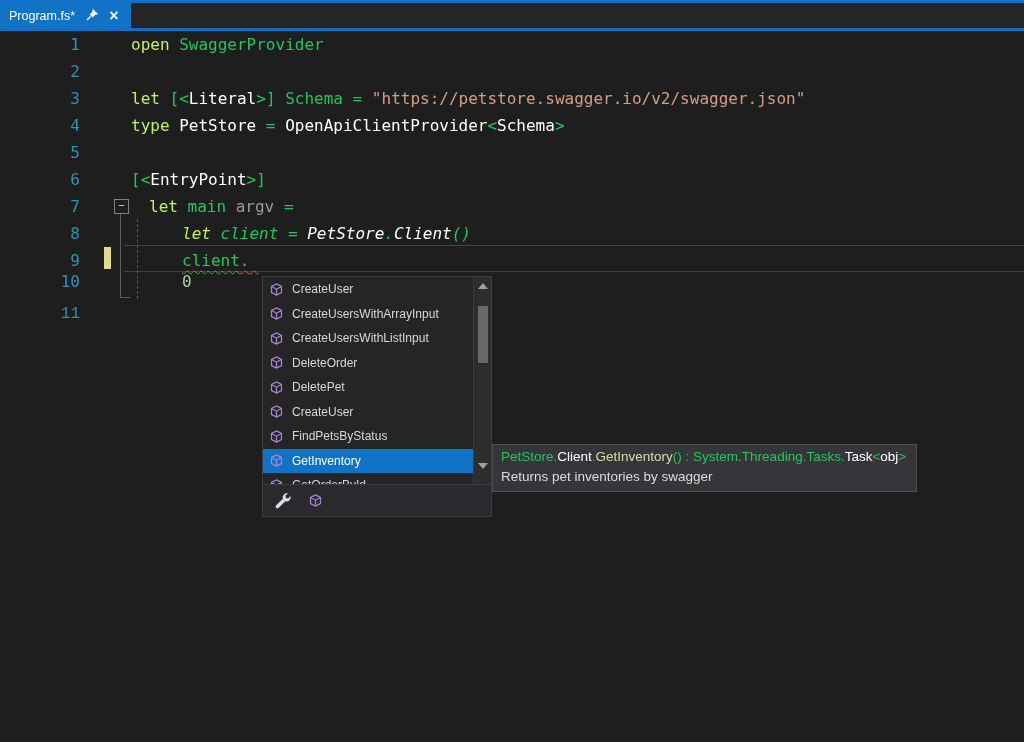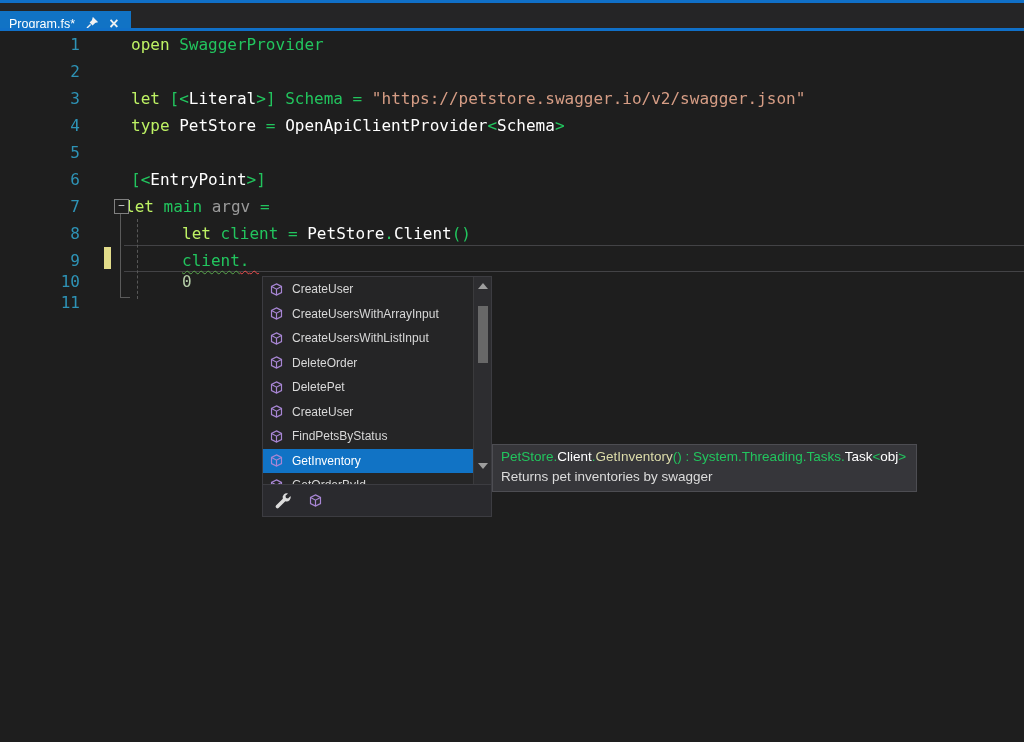--- a/index.html
+++ b/index.html
@@ -2,21 +2,21 @@
 <html><head>
 <meta charset="utf-8">
 <style>
   html,body{margin:0;padding:0;background:#141414;}
   #screen{position:relative;width:1024px;height:742px;background:#1E1E1E;overflow:hidden;
           font-family:"Liberation Sans",sans-serif;}
   
   #accent-top{position:absolute;left:0;top:0;width:100%;height:3px;background:#1070C8;}
   #tabstrip{position:absolute;left:0;top:3px;width:100%;height:25px;background:#252526;}
   #accent-under{position:absolute;left:0;top:28px;width:100%;height:3px;background:#1070C8;}
-  #tab{position:absolute;left:0;top:8px;height:25px;background:#1173C5;display:flex;align-items:center;
+  #tab{position:absolute;left:0;top:0;height:25px;background:#1173C5;display:flex;align-items:center;
        padding:0 10px 0 9px;gap:9px;cursor:default;}
   #tab .tab-title{color:#FFFFFF;font-size:12.5px;}
   #tab .tab-ico{display:flex;align-items:center;justify-content:center;width:14px;height:14px;}
   #tab .close-x{color:#F2F2F2;font-size:16px;line-height:14px;font-weight:bold;}
   
   #editor{position:absolute;left:0;top:31px;width:1024px;height:711px;background:#1E1E1E;
           font-family:"DejaVu Sans Mono","Liberation Mono",monospace;font-size:16px;}
   .line{position:absolute;left:0;width:100%;height:27px;line-height:27px;white-space:pre;}
   .lineno{position:absolute;left:0;top:0;width:80px;text-align:right;color:#2E93B6;}
   .codetext{position:absolute;top:0;}
@@ -90,25 +90,25 @@
     <div id="indent-guide"></div>
     <div id="fold-vline"></div>
     <div id="fold-foot"></div>
     <div id="code-lines">
         <div class="line" style="top: 0px;"><span class="lineno">1</span><span class="codetext" style="left: 131px;"><span class="tk-kw">open</span><span class="tk-plain"> SwaggerProvider</span></span></div>
         <div class="line" style="top: 27px;"><span class="lineno">2</span><span class="codetext" style="left: 131px;"></span></div>
         <div class="line" style="top: 54px;"><span class="lineno">3</span><span class="codetext" style="left: 131px;"><span class="tk-kw">let</span><span class="tk-plain"> [&lt;</span><span class="tk-type">Literal</span><span class="tk-plain">&gt;] </span><span class="tk-plain">Schema</span><span class="tk-plain"> = </span><span class="tk-str">"https://petstore.swagger.io/v2/swagger.json"</span></span></div>
         <div class="line" style="top: 81px;"><span class="lineno">4</span><span class="codetext" style="left: 131px;"><span class="tk-kw">type</span><span class="tk-plain"> </span><span class="tk-type">PetStore</span><span class="tk-plain"> = </span><span class="tk-type">OpenApiClientProvider</span><span class="tk-plain">&lt;</span><span class="tk-type">Schema</span><span class="tk-plain">&gt;</span></span></div>
         <div class="line" style="top: 108px;"><span class="lineno">5</span><span class="codetext" style="left: 131px;"></span></div>
         <div class="line" style="top: 135px;"><span class="lineno">6</span><span class="codetext" style="left: 131px;"><span class="tk-plain">[&lt;</span><span class="tk-type">EntryPoint</span><span class="tk-plain">&gt;]</span></span></div>
-        <div class="line" style="top: 162px;"><span class="lineno">7</span><span class="codetext" style="left: 125px;"><span class="tk-kw">let</span><span class="tk-plain"> main</span><span class="tk-param"> argv</span><span class="tk-plain"> =</span></span></div>
-        <div class="line" style="top: 189px;"><span class="lineno">8</span><span class="codetext" style="left: 182px;"><span class="tk-kw">let</span><span class="tk-plain"> client = </span><span class="tk-type">PetStore</span><span class="tk-plain">.</span><span class="tk-type">Client</span><span class="tk-plain">()</span></span></div>
+        <div class="line" style="top: 162px;"><span class="lineno">7</span><span class="codetext" style="left: 149px;"><span class="tk-kw">let</span><span class="tk-plain"> main</span><span class="tk-param"> argv</span><span class="tk-plain"> =</span></span></div>
+        <div class="line" style="top: 189px;"><span class="lineno">8</span><span class="codetext" style="left: 182px; font-style: italic;"><span class="tk-kw">let</span><span class="tk-plain"> client = </span><span class="tk-type">PetStore</span><span class="tk-plain">.</span><span class="tk-type">Client</span><span class="tk-plain">()</span></span></div>
         <div class="line" style="top: 216px;"><span class="lineno">9</span><span class="codetext" style="left: 182px;"><span class="tk-plain sq-g">client</span><span class="tk-plain sq-r">.</span><span class="tk-plain sq-r"> </span></span></div>
         <div class="line" style="top: 237px;"><span class="lineno">10</span><span class="codetext" style="left: 182px;"><span class="tk-num">0</span></span></div>
-        <div class="line" style="top: 258px;"><span class="lineno">11</span><span class="codetext" style="left: 131px;"></span></div>
+        <div class="line" style="top: 270px; font-family: Liberation Mono, monospace;"><span class="lineno">11</span><span class="codetext" style="left: 131px;"></span></div>
       </div>
     <div id="fold-box">−</div>
   </div>
 
   <div id="completion">
     <div id="cmp-list">
         <div class="cmp-item">
           <span style="display: flex;">
             <svg width="13" height="13" viewBox="0 0 12 12">
               <path d="M6 0.8 L10.6 3.2 V8.8 L6 11.2 L1.4 8.8 V3.2 Z" fill="none" stroke="#A886D4" stroke-width="1.1"></path>

